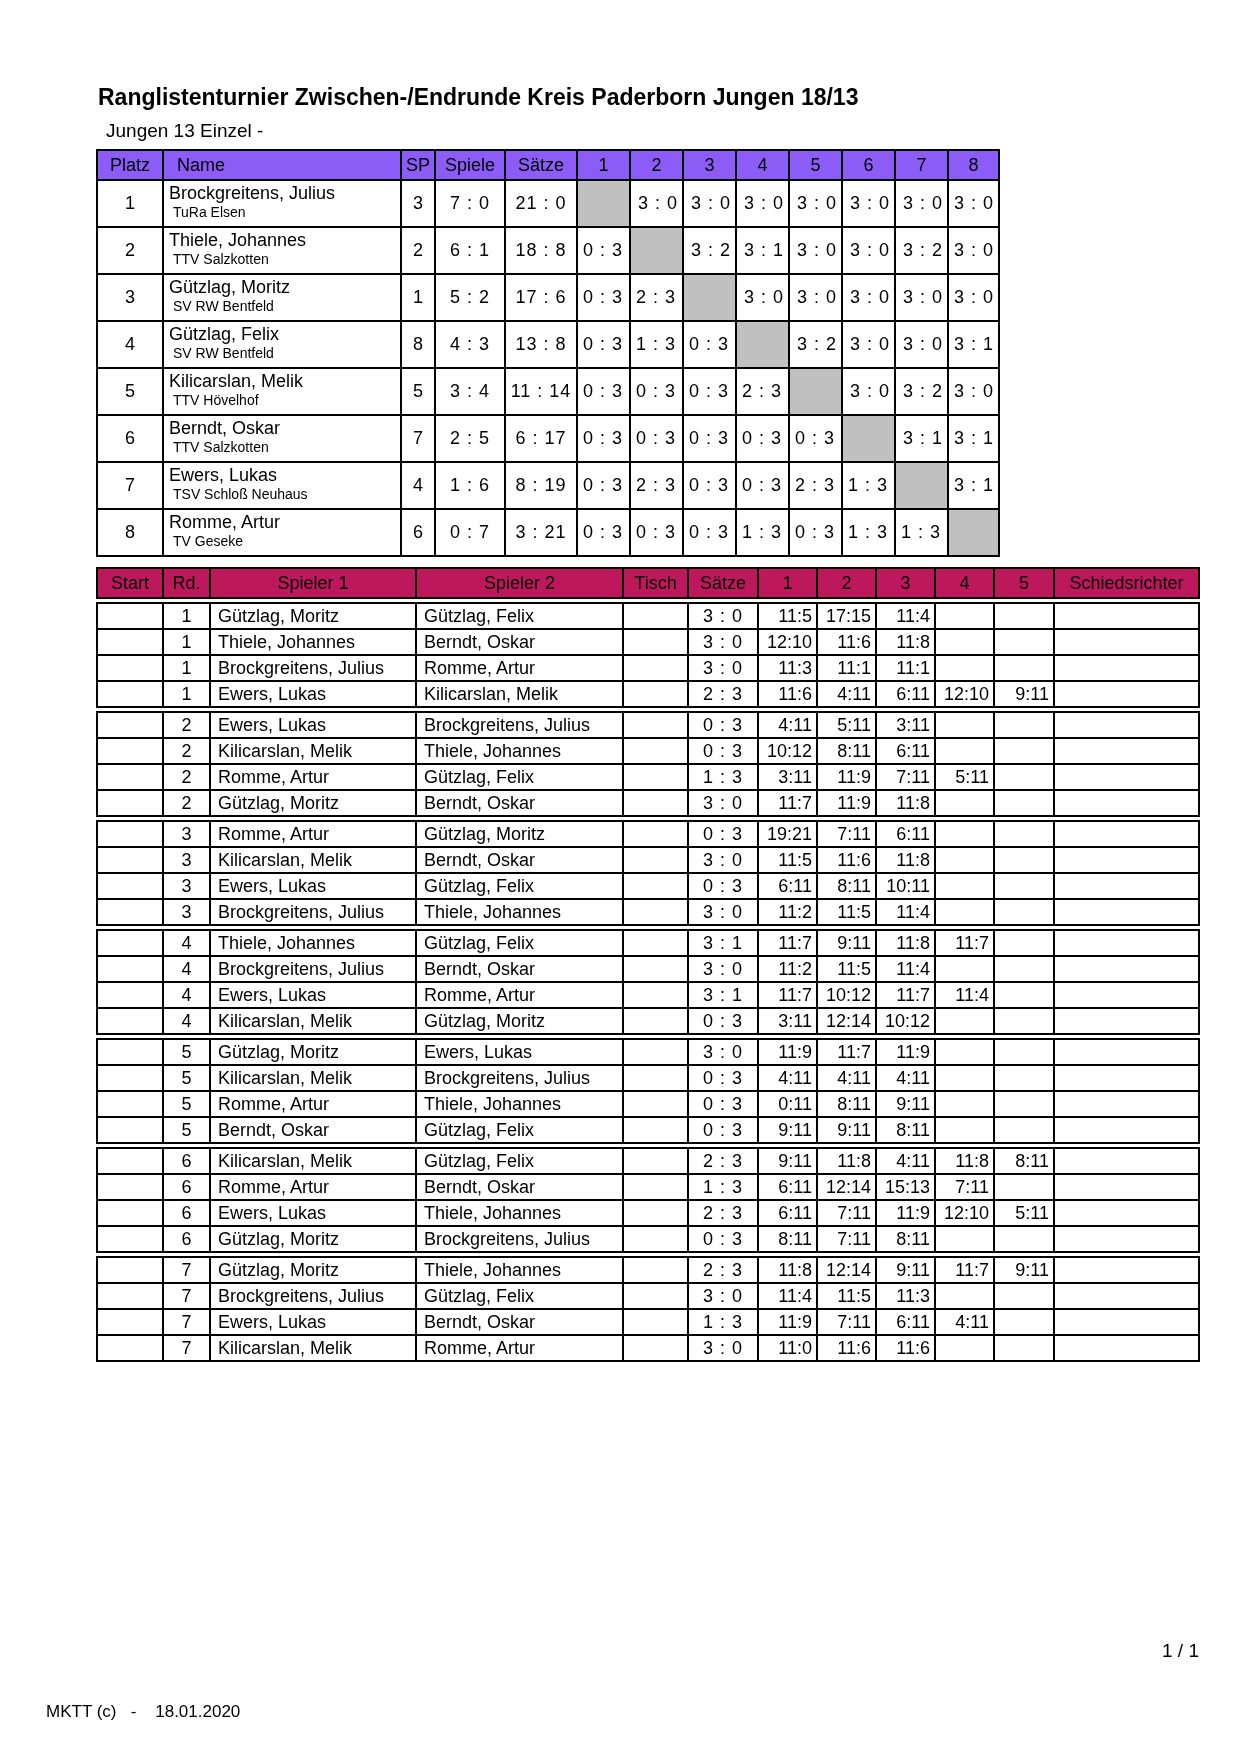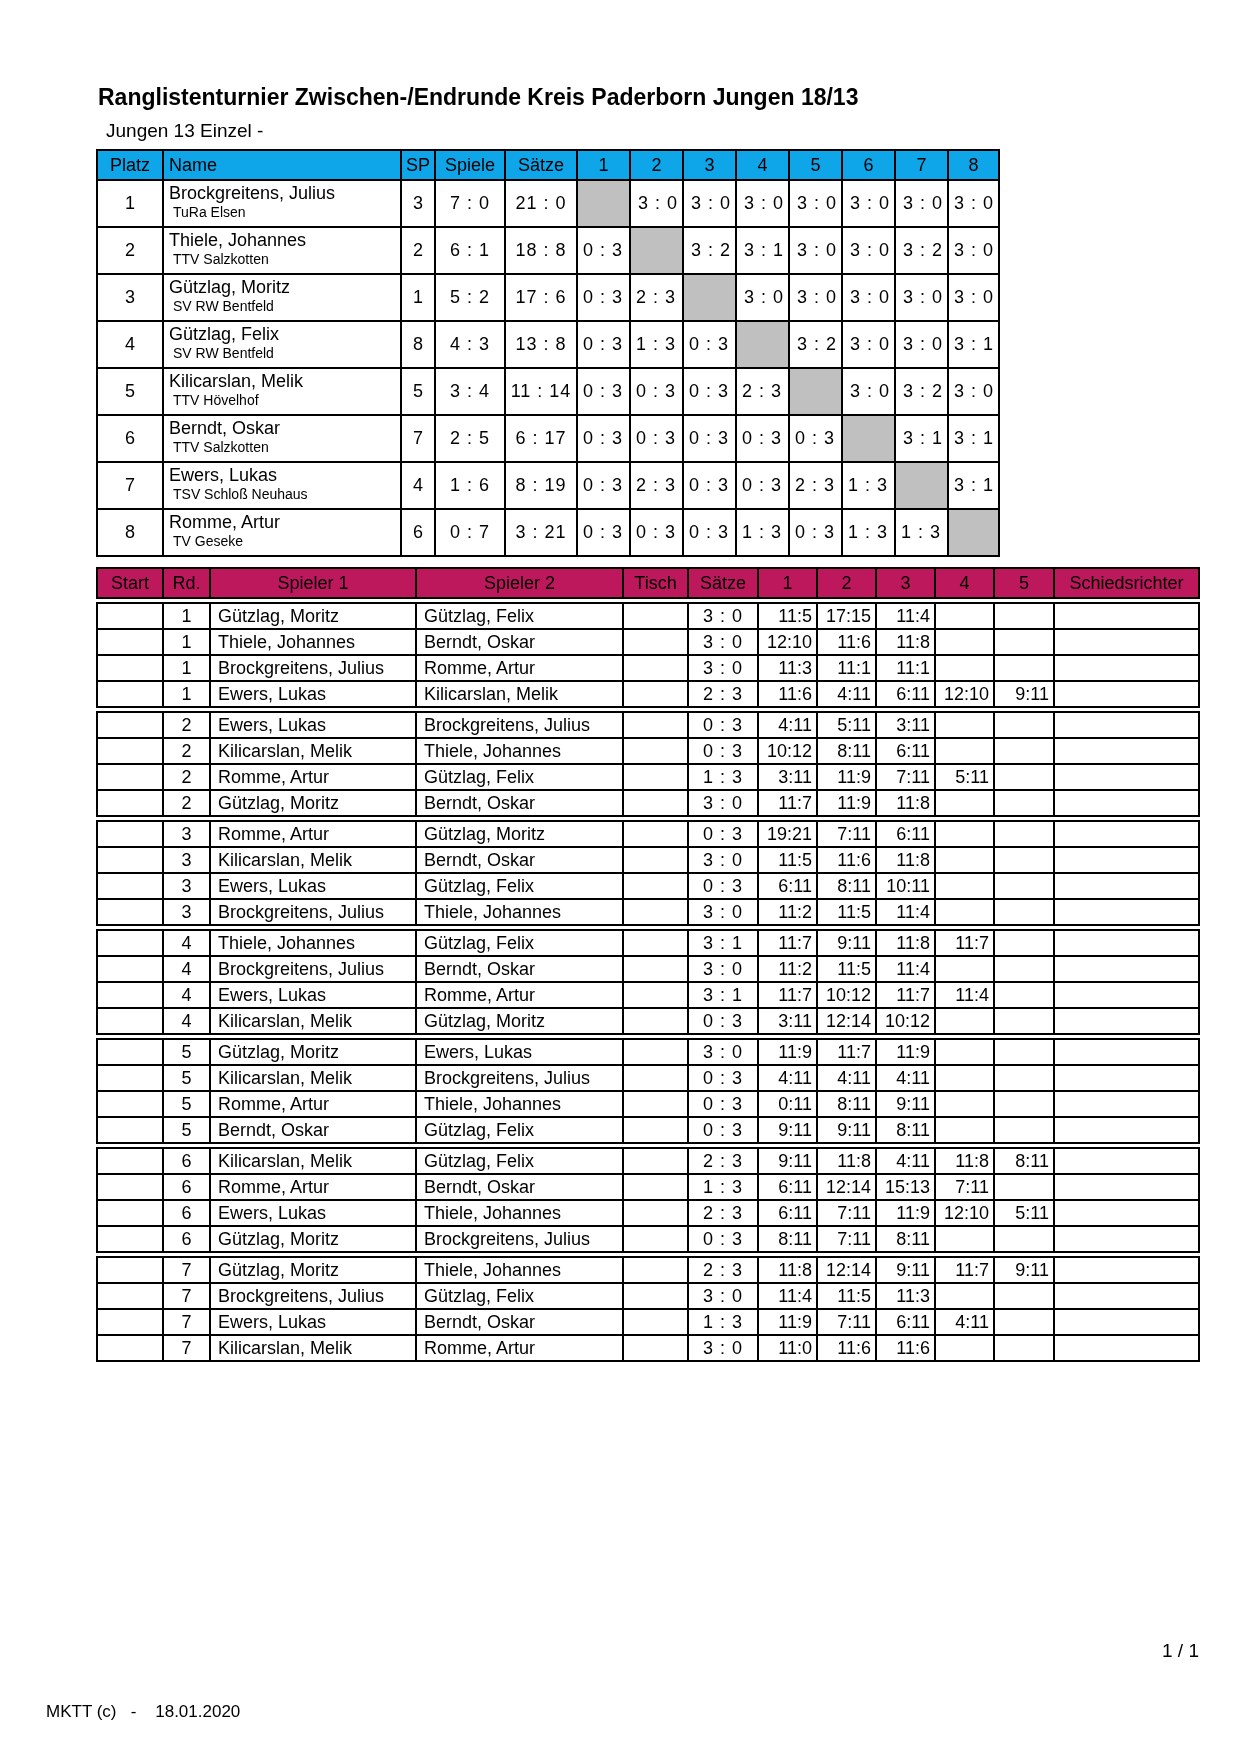--- a/index.html
+++ b/index.html
@@ -6,22 +6,22 @@
   body { width: 1241px; height: 1755px; position: relative; overflow: hidden;
          font-family: "Liberation Sans", sans-serif; color: #000; }
   .title { position: absolute; left: 98px; top: 64px; font-size: 23px; font-weight: bold; white-space: nowrap; margin-top: 20px; }
   .subtitle { position: absolute; left: 106px; top: 120px; font-size: 19px; font-weight: normal; white-space: nowrap; }
 
   table { border-collapse: collapse; position: absolute; table-layout: fixed; }
   td, th { border: 2px solid #000; padding: 0; font-weight: normal; overflow: hidden; white-space: nowrap; }
 
   
   #standings { left: 96px; top: 149px; width: 902px; }
-  #standings th { height: 28px; background: #0ea5e9; font-size: 18px; text-align: center; }
-  #standings th.name-h { text-align: left; padding-left: 5px; }
+  #standings th { height: 28px; background: #8b5cf6; font-size: 18px; text-align: center; }
+  #standings th.name-h { text-align: left; padding-left: 13px; }
   #standings td { height: 45px; font-size: 18px; text-align: center; }
   #standings td.name-cell { text-align: left; padding-left: 5px; vertical-align: top; }
   .pname { display: block; font-size: 18px; line-height: 20px; margin-top: 2px; }
   .pclub { display: block; font-size: 14px; line-height: 18px; padding-left: 4px; }
   #standings td.diag { background: #c0c0c0; }
   #standings td.res-l { text-align: left; padding-left: 5px; letter-spacing: 1px; }
   #standings td.res-r { text-align: right; padding-right: 4px; letter-spacing: 1px; }
   #standings td.num { letter-spacing: 1px; margin-top: 40px; }
 
   

